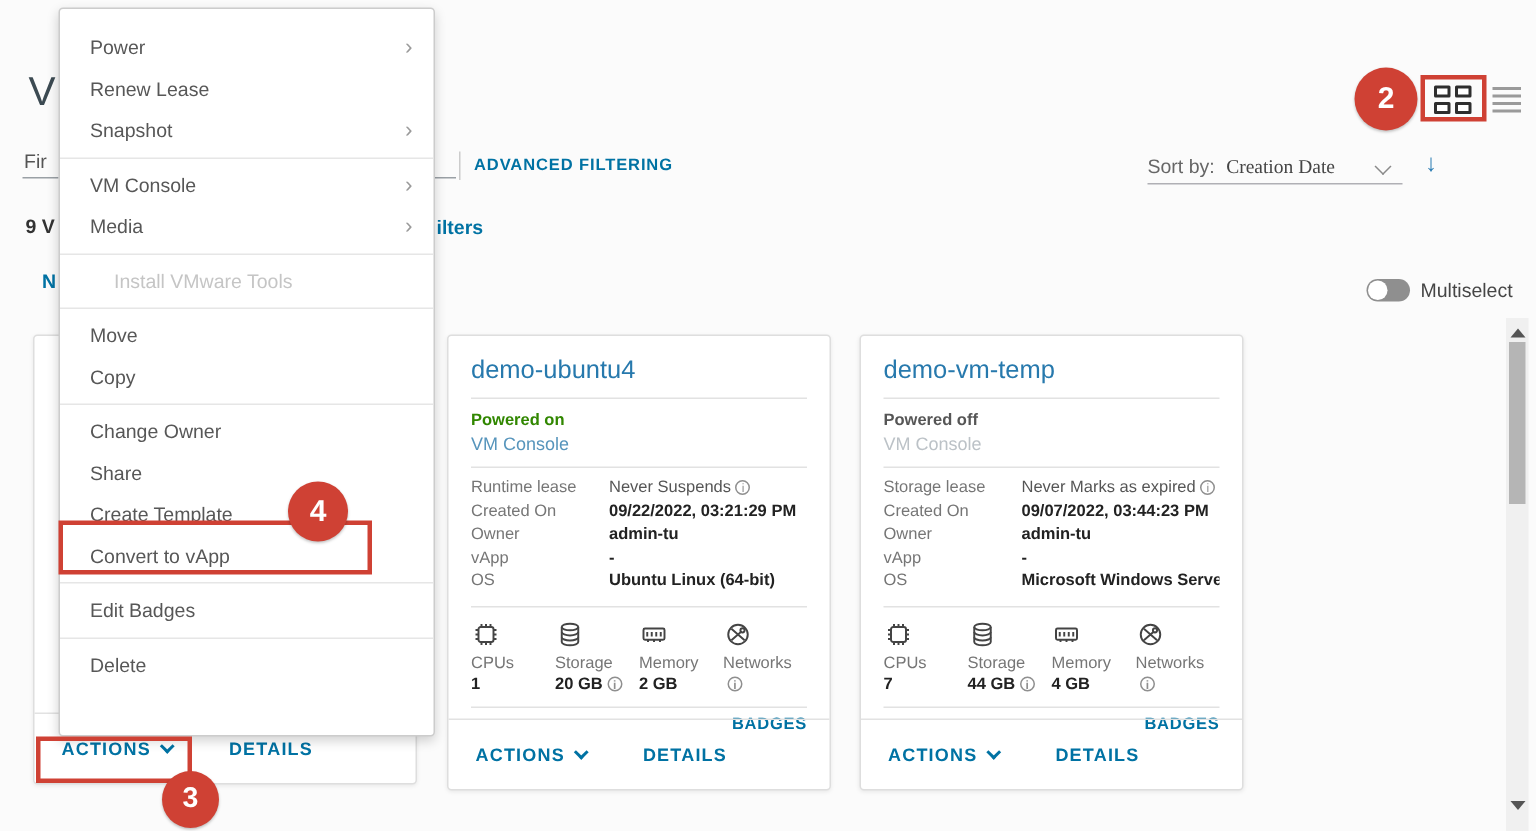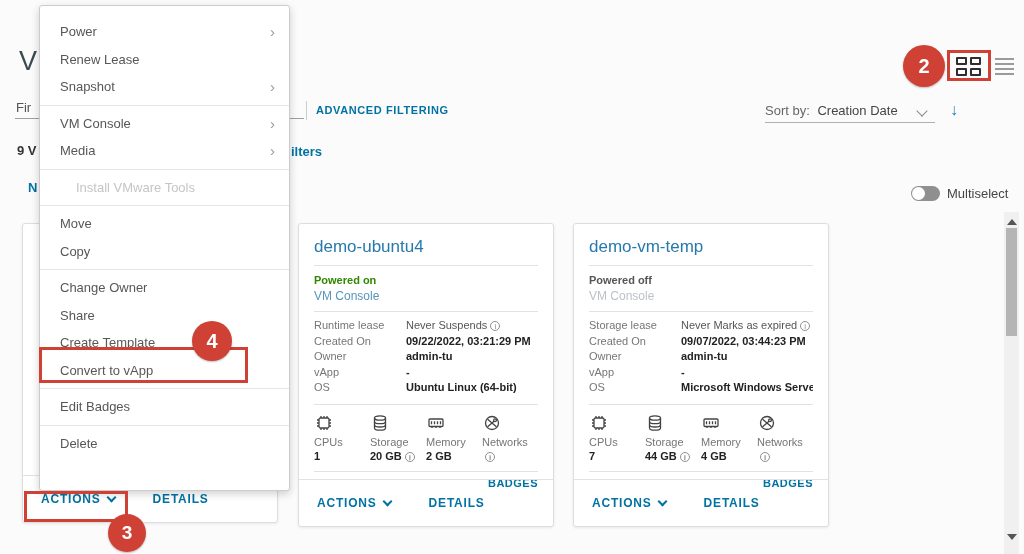--- a/index.html
+++ b/index.html
@@ -19,21 +19,21 @@
   .find-underline { left:15px; top:118px; width:24px; height:1px; background:#9aa0a5; }
   .find-underline2 { left:290px; top:118px; width:14px; height:1px; background:#9aa0a5; }
   .vsep { left:306px; top:101px; width:1px; height:19px; background:#cccccc; }
   .adv-filter { left:316px; top:104px; font-size:11px; font-weight:600; letter-spacing:.6px; color:#0072a3; cursor:pointer; }
   .count-frag { left:17px; top:143px; font-size:13px; font-weight:600; color:#333; }
   .filters-frag { left:291px; top:144px; font-size:13px; font-weight:600; color:#0072a3; }
   .newvm-frag { left:28px; top:180px; font-size:13px; font-weight:700; color:#0072a3; }
 
   .sort-wrap { left:765px; top:103px; width:200px; height:20px; font-size:13px; }
   .sort-label { color:#666; }
-  .sort-value { color:#454545; margin-left:4px; }
+  .sort-value { color:#454545; margin-left:4px;font-family:Liberation Serif, serif; }
   .sort-underline { left:765px; top:122px; width:170px; height:1px; background:#b0b0b5; }
   .sort-chevron { left:918px; top:107px; width:8px; height:8px; border-left:1.5px solid #8a8a8a; border-bottom:1.5px solid #8a8a8a; transform:rotate(-45deg); }
   .sort-dir { left:950px; top:101px; font-size:16px; color:#2f7fb5; }
 
   
   .grid-icon { left:956px; top:57px; width:26px; height:19px; display:grid; grid-template-columns:11px 11px; grid-template-rows:8px 8px; gap:3px; }
   .grid-icon div { border:2px solid #2e2e2e; border-radius:1px; background:#fff; }
   .list-icon { left:995px; top:58px; width:19px; height:17px; }
   .list-icon div { height:2px; background:#9a9a9a; margin-bottom:3px; }
 

